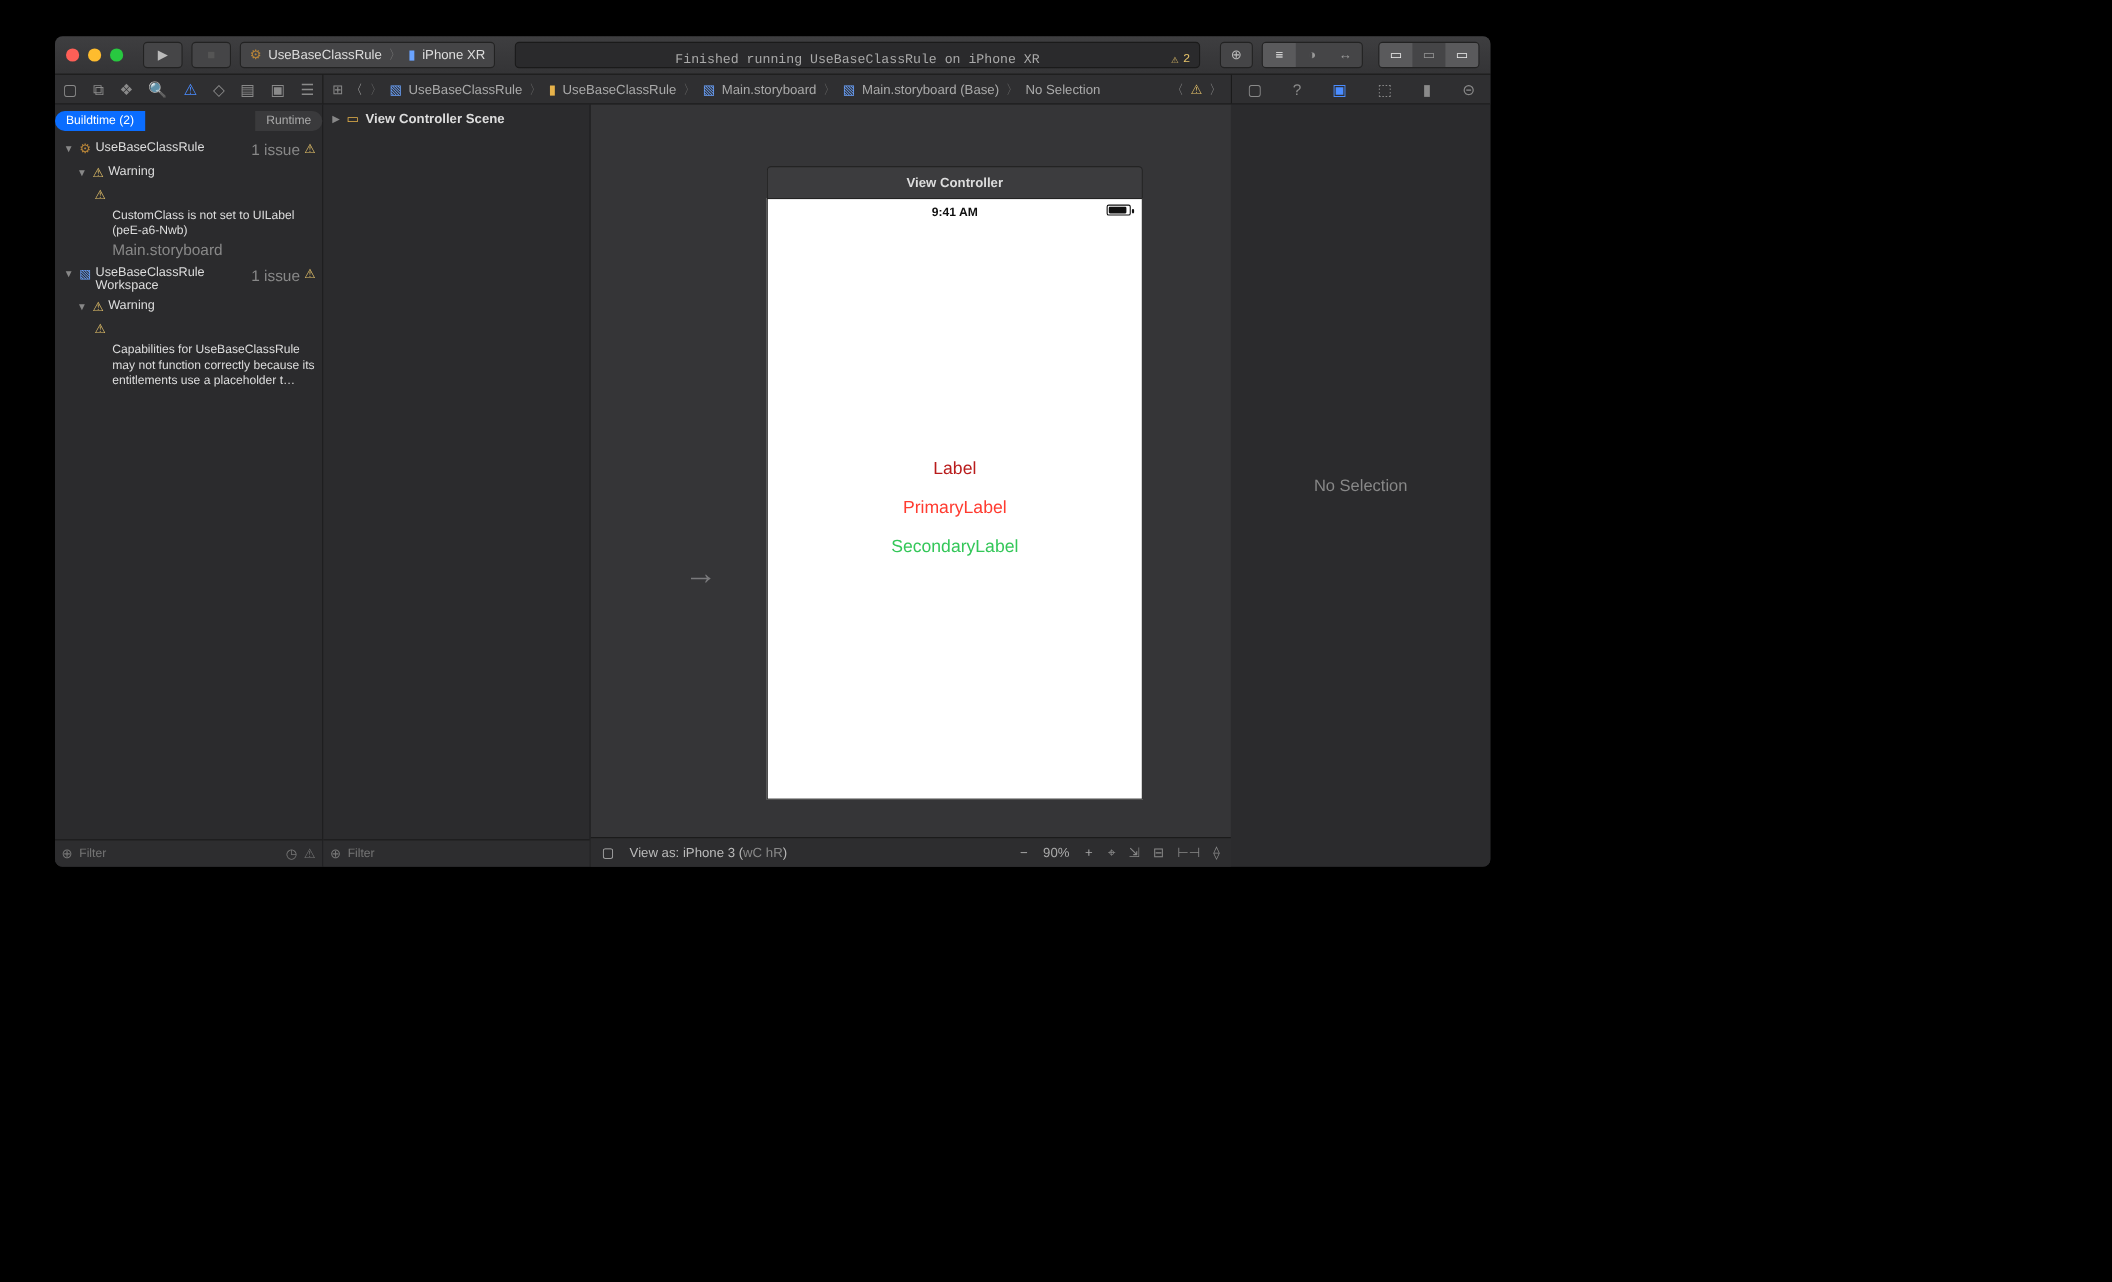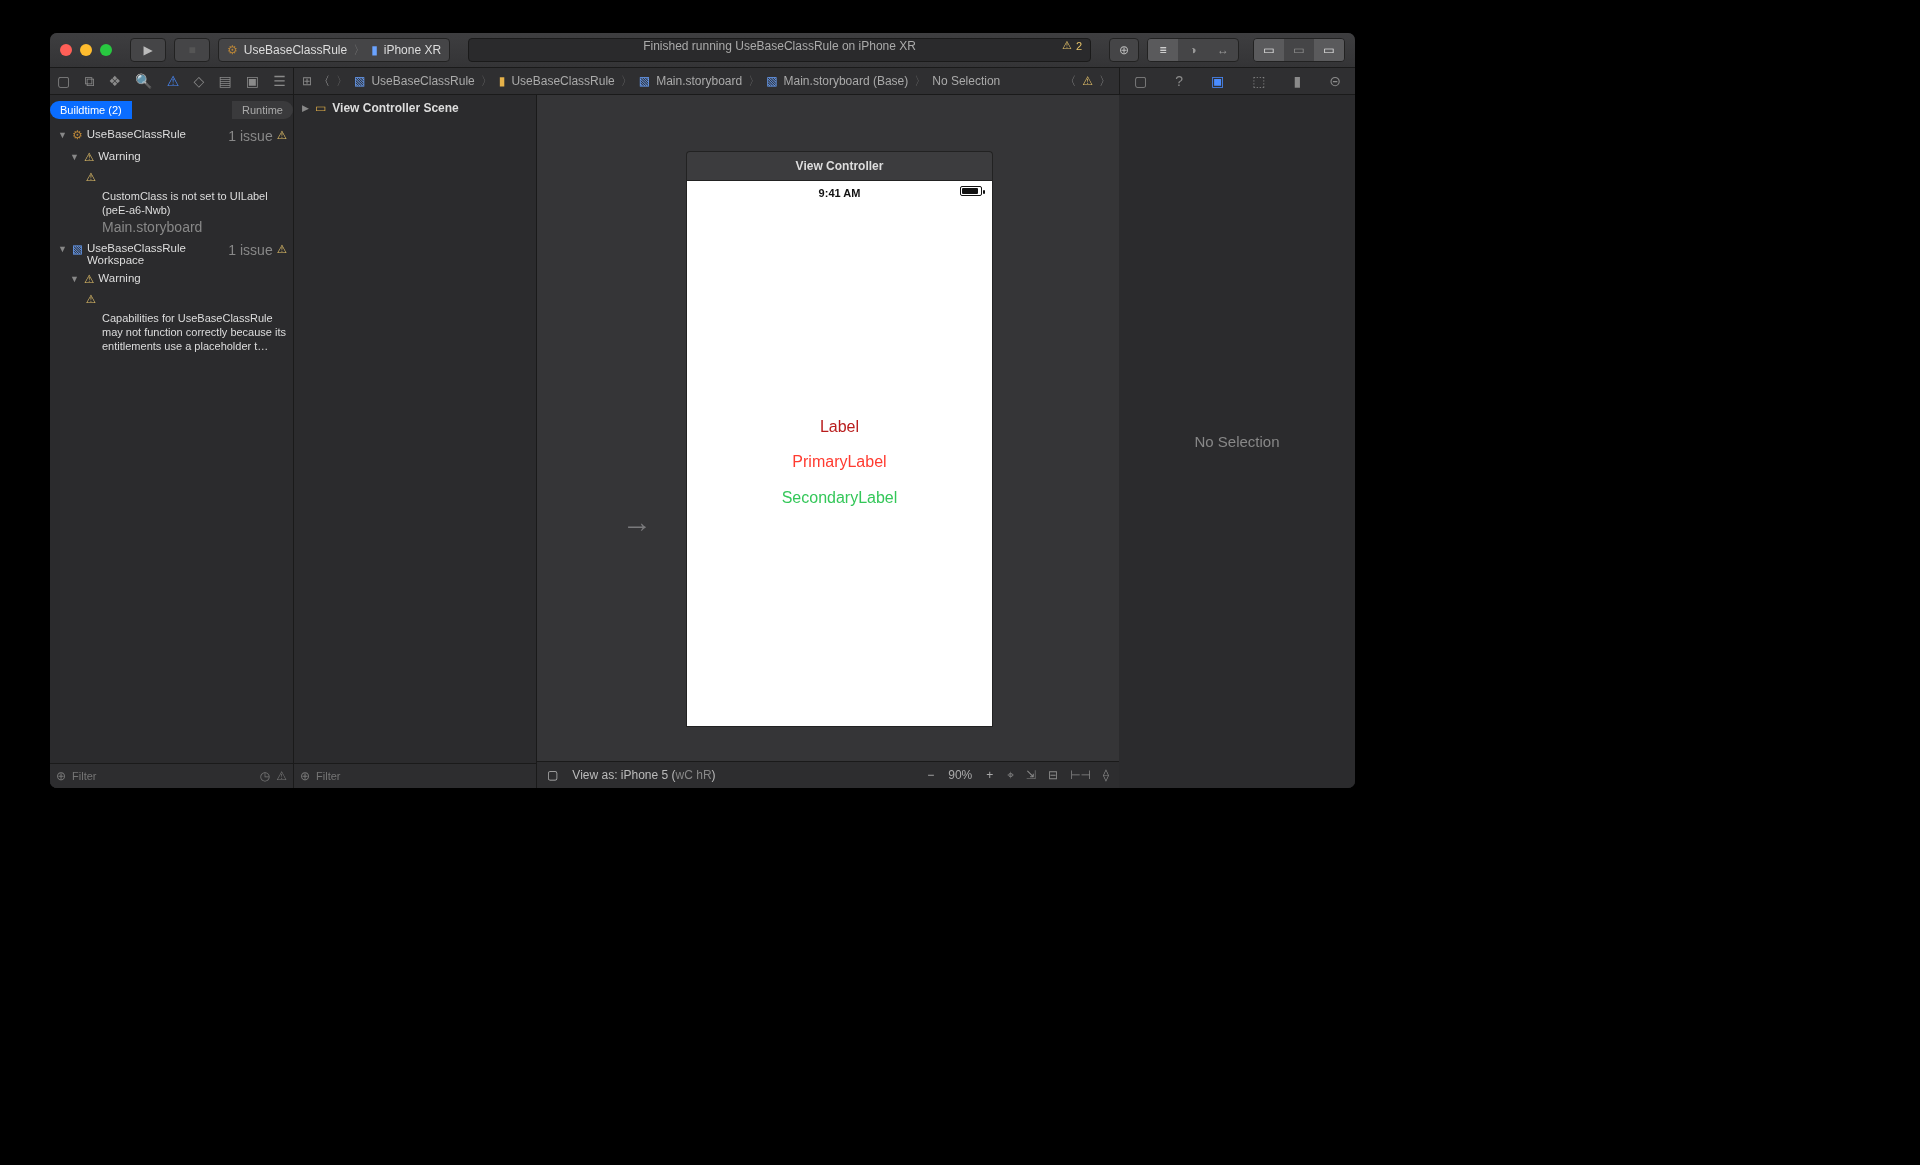--- a/index.html
+++ b/index.html
@@ -7,21 +7,21 @@
 .window { position: absolute; left: 50px; top: 33px; width: 1305px; height: 755px; background: #2b2b2d; border-radius: 7px; box-shadow: 0 20px 60px rgba(0,0,0,.6); display: flex; flex-direction: column; overflow: hidden; }
 
 .toolbar { height: 35px; background: linear-gradient(#3e3e40,#343436); display: flex; align-items: center; gap: 8px; padding: 0 10px; border-bottom: 1px solid #1a1a1a; }
 .traffic { display: flex; gap: 8px; margin-right: 10px; }
 .traffic span { width: 12px; height: 12px; border-radius: 50%; display: block; }
 .dot-close { background: #ff5f57; } .dot-min { background: #febc2e; } .dot-full { background: #28c840; }
 .tb-btn { background: #454547; border: 1px solid #222; border-radius: 4px; height: 24px; display: flex; align-items: center; justify-content: center; color: #bbb; }
 .tb-run { width: 36px; } .tb-stop { width: 36px; color: #555; }
 .scheme { display: flex; align-items: center; background: #454547; border: 1px solid #222; border-radius: 4px; height: 24px; padding: 0 8px; gap: 6px; color: #ddd; }
 .chev { color: #777; }
-.status { flex: 1; margin: 14px 10px; background: #2a2a2c; border: 1px solid #1a1a1a; border-radius: 4px; height: 24px; display: flex; align-items: flex-start; justify-content: center; color: #aaa; position: relative; }
+.status { flex: 1; margin: 14px 10px; background: #2a2a2c; border: 1px solid #1a1a1a; border-radius: 4px; height: 24px; display: flex; align-items: flex-end; justify-content: center; color: #aaa; position: relative; font-family: Liberation Mono, monospace; }
 .status .warn-badge { position: absolute; right: 8px; display: flex; align-items: center; gap: 4px; color: #e6c36a; font-size: 11px; }
 .tb-group { display: flex; gap: 4px; align-items: center; }
 .tb-seg { display: flex; background: #454547; border-radius: 4px; overflow: hidden; border: 1px solid #222; }
 .tb-seg div { width: 30px; height: 22px; display: flex; align-items: center; justify-content: center; color: #999; }
 .tb-seg div.act { background: #5a5a5c; color: #eee; }
 
 .navrow { height: 27px; background: #2f2f31; border-bottom: 1px solid #1a1a1a; display: flex; }
 .navrow-left { width: 244px; border-right: 1px solid #1a1a1a; display: flex; align-items: center; justify-content: space-around; }
 .navrow-left span { color: #8a8a8a; font-size: 14px; display: flex; align-items: center; }
 .navrow-left span.act { color: #4a8cff; }
@@ -51,21 +51,21 @@
 
 .outline { width: 243px; background: #2b2b2d; border-right: 1px solid #1a1a1a; display: flex; flex-direction: column; }
 .outline .sc-row { display: flex; align-items: center; gap: 6px; padding: 6px 8px; font-size: 12px; color: #ddd; }
 .outline .disc2 { color: #888; font-size: 9px; }
 .outline .folder { color: #e6b24a; }
 .outline .filterbar { margin-top: auto; }
 
 .canvas-wrap { flex: 1; background: #353537; display: flex; flex-direction: column; position: relative; }
 .canvas { flex: 1; position: relative; overflow: hidden; }
 .arrow { position: absolute; left: 85px; top: 410px; color: #7a7a7c; font-size: 30px; }
-.device { position: absolute; left: 149px; top: 56px; width: 307px; }
+.device { position: absolute; left: 160px; top: 56px; width: 342px; }
 .vc-header { background: #3c3c3e; color: #ddd; text-align: center; font-size: 12px; padding: 7px 0; border-radius: 4px 4px 0 0; border: 1px solid #222; border-bottom: none; font-weight: 600; }
 .screen { background: #fff; height: 547px; border: 1px solid #222; position: relative; }
 .statusb { position: absolute; top: 6px; left: 0; right: 0; text-align: center; font-size: 11px; color: #111; font-weight: 600; }
 .batt { position: absolute; top: 5px; right: 10px; width: 22px; height: 10px; border: 1.2px solid #111; border-radius: 2px; }
 .batt::after { content: ""; position: absolute; right: -4px; top: 3px; width: 2px; height: 4px; background: #111; border-radius: 1px; }
 .batt::before { content: ""; position: absolute; left: 1px; top: 1px; bottom: 1px; width: 16px; background: #111; border-radius: 1px; }
 .lbl { position: absolute; width: 100%; text-align: center; font-size: 16px; }
 .lbl1 { top: 237px; color: #b91c1c; text-align: center; }
 .lbl2 { top: 272px; color: #ff3b30; }
 .lbl3 { top: 308px; color: #34c759; }
@@ -242,21 +242,21 @@
             <div class="batt"></div>
             <div class="lbl lbl1">Label</div>
             <div class="lbl lbl2">PrimaryLabel</div>
             <div class="lbl lbl3">SecondaryLabel</div>
           </div>
         </div>
       </div>
       <div class="cfoot">
         <span>▢</span>
         <span>
-          <span>View as: iPhone 5 (</span><span style="color:#888">wC</span> <span style="color:#888">hR</span><span>)</span>
+          <span>View as: iPhone 3 (</span><span style="color:#888">wC</span> <span style="color:#888">hR</span><span>)</span>
         </span>
         <span class="sep"></span>
         <div class="zoom">
           <span>−</span>
           <span>90%</span>
           <span>+</span>
         </div>
         <div class="cfoot-icons">
           <span>⌖</span>
           <span>⇲</span>

